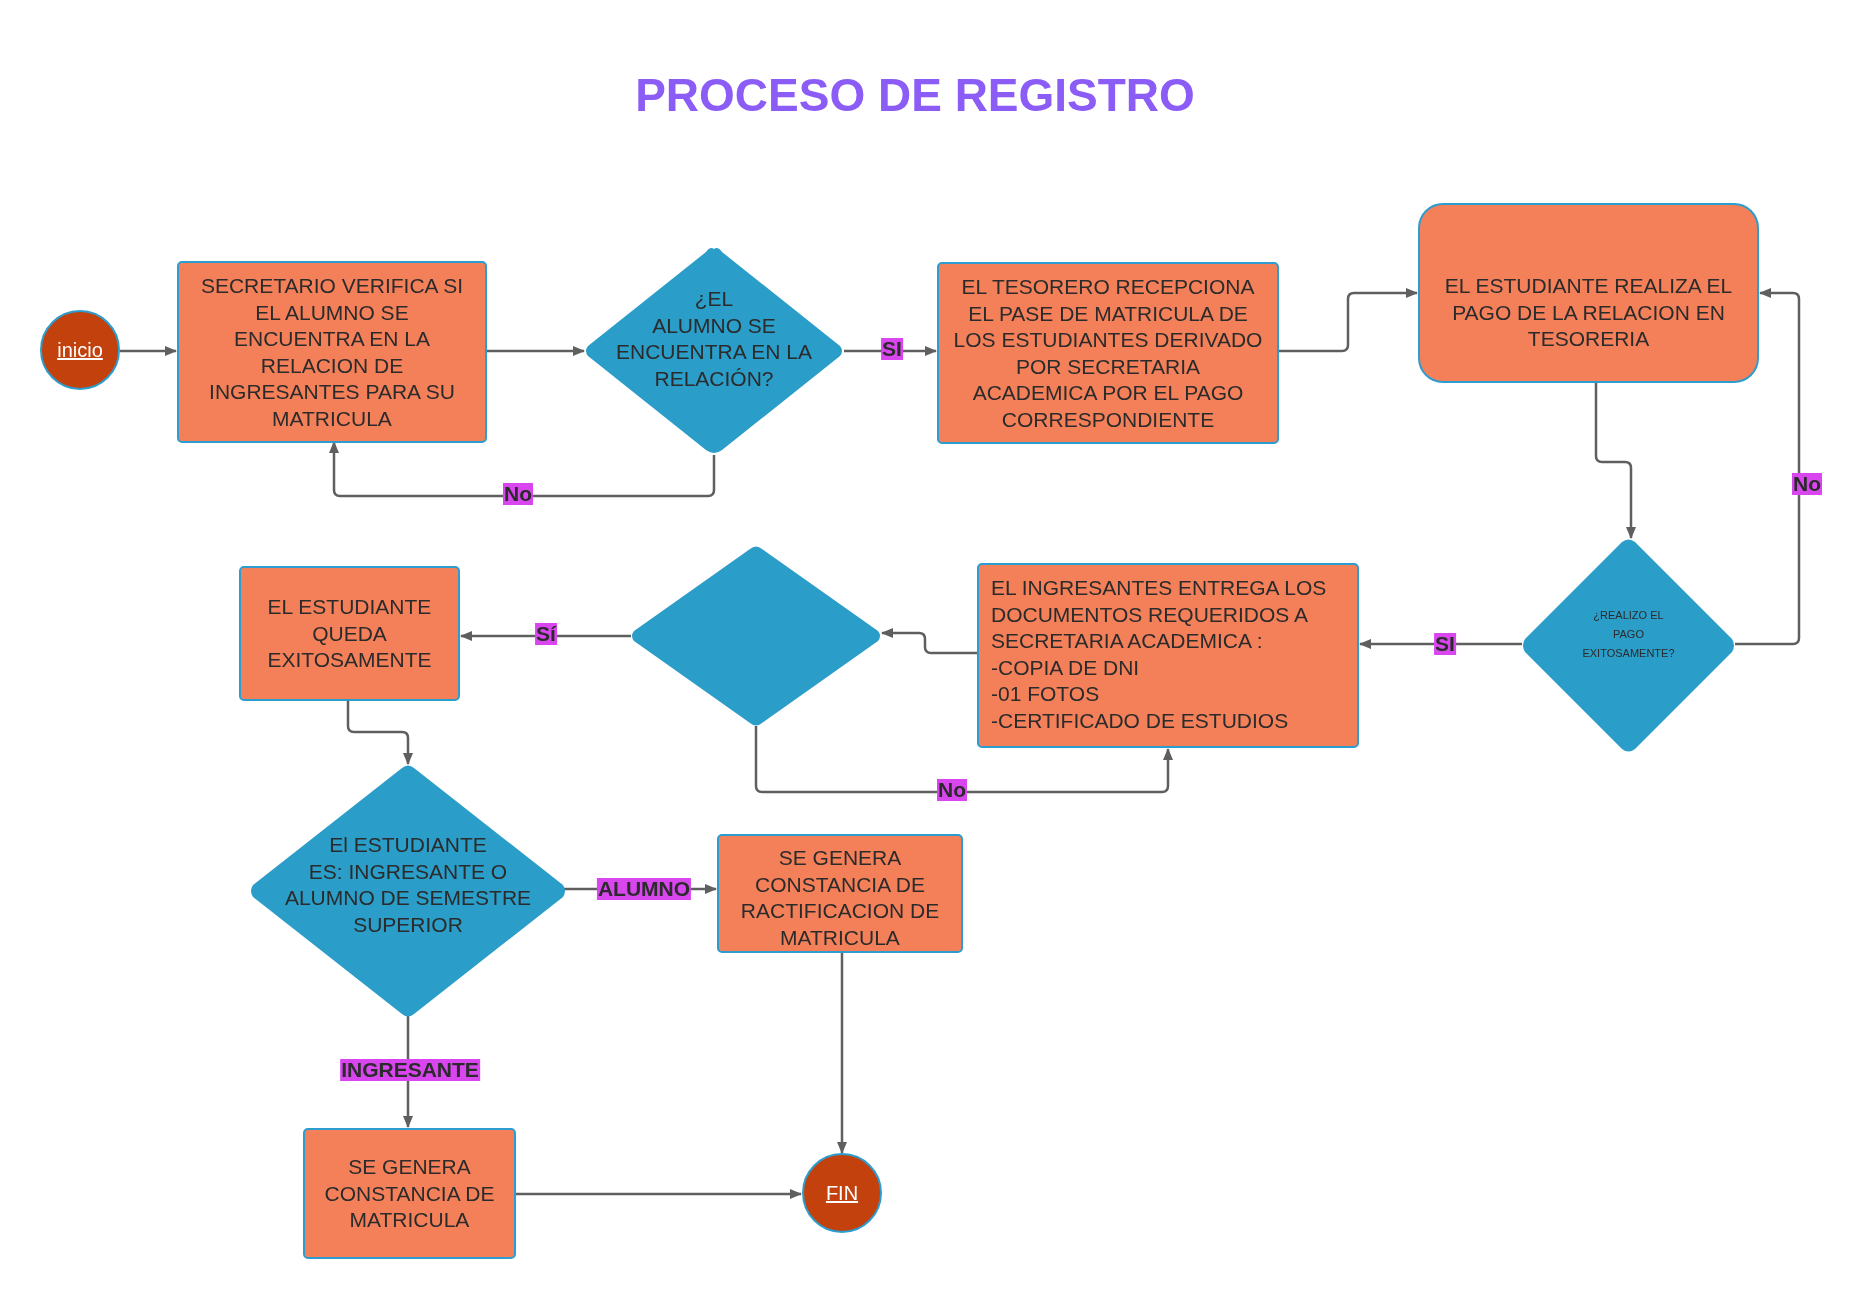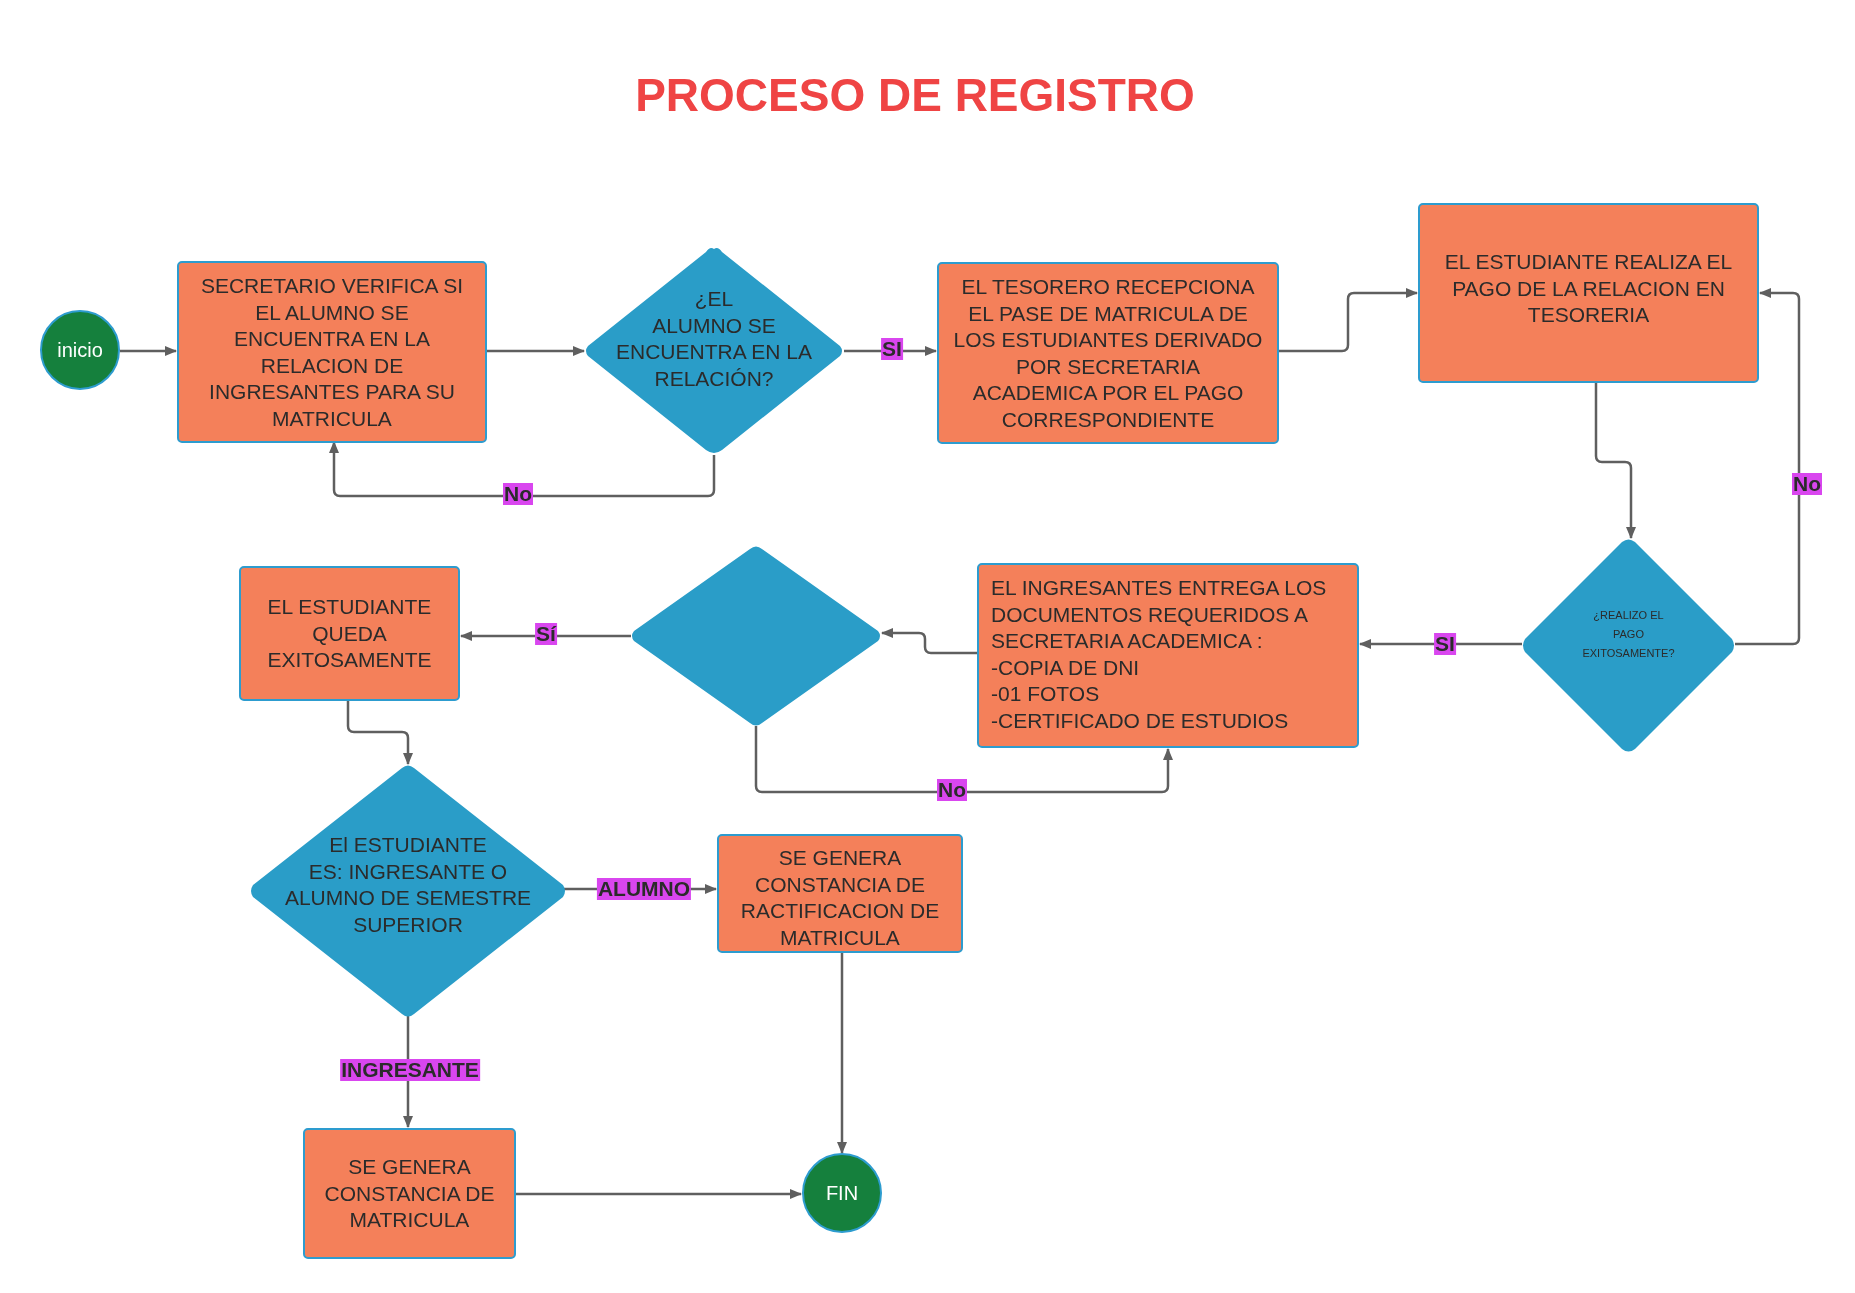--- a/index.html
+++ b/index.html
@@ -1,27 +1,27 @@
 <!DOCTYPE html>
 <html><head>
 <meta charset="utf-8">
 <style>
   html, body { margin: 0; padding: 0; background: #ffffff; }
   body { width: 1855px; height: 1293px; position: relative; overflow: hidden; font-family: "Liberation Sans", sans-serif; }
-  .title { position: absolute; left: 0; width: 1830px; top: 66px; text-align: center; color: #ef4444; font-weight: bold; font-size: 46px; line-height: 58px; }
+  .title { position: absolute; left: 0; width: 1830px; top: 66px; text-align: center; color: #8b5cf6; font-weight: bold; font-size: 46px; line-height: 58px; }
   .title div { white-space: nowrap; }
   svg.wires { position: absolute; left: 0; top: 0; width: 1855px; height: 1293px; }
   .box { position: absolute; box-sizing: border-box; background: #f4805a; border: 2px solid #2d9ccf; border-radius: 5px; color: #2b2b2b; font-size: 21px; line-height: 26.5px; text-align: center; display: flex; flex-direction: column; align-items: center; padding: 10px 8px; }
   .box.left-align { text-align: left; align-items: flex-start; padding: 10px 12px; }
   .box span { display: block; white-space: nowrap; }
   .diamond { position: absolute; }
   .diamond .shape { position: absolute; left: 0; top: 0; width: 100%; height: 100%; }
   .diamond .text { position: absolute; left: 0; width: 100%; text-align: center; color: #2b2b2b; font-size: 21px; line-height: 26.5px; }
   .diamond .text span { display: block; white-space: nowrap; }
-  .terminal { position: absolute; width: 80px; height: 80px; margin-left: -40px; margin-top: -40px; border-radius: 50%; background: #15803d; border: 2px solid #2d9ccf; box-sizing: border-box; color: #ffffff; font-size: 20px; display: flex; align-items: center; justify-content: center; }
+  .terminal { position: absolute; width: 80px; height: 80px; margin-left: -40px; margin-top: -40px; border-radius: 50%; background: #c2410c; border: 2px solid #2d9ccf; box-sizing: border-box; color: #ffffff; font-size: 20px; display: flex; align-items: center; justify-content: center; text-decoration: underline; }
   .lbl { position: absolute; background: #d946ef; color: #2b2b2b; font-weight: bold; font-size: 21px; line-height: 22px; padding: 0 1px; transform: translate(-50%, -50%); white-space: nowrap; }
 </style>
 </head>
 <body>
 
 <div class="title">
   <div>PROCESO DE REGISTRO</div>
 </div>
 
 <svg class="wires" xmlns="http://www.w3.org/2000/svg">
@@ -86,21 +86,21 @@
 
 <div class="box" style="left:937px; top:262px; width:342px; height:182px;">
   <span>EL TESORERO RECEPCIONA</span>
   <span>EL PASE DE MATRICULA DE</span>
   <span>LOS ESTUDIANTES DERIVADO</span>
   <span>POR SECRETARIA</span>
   <span>ACADEMICA POR EL PAGO</span>
   <span>CORRESPONDIENTE</span>
 </div>
 
-<div class="box" style="left:1418px; top:203px; width:341px; height:180px; padding-top:44px;">
+<div class="box" style="left:1418px; top:203px; width:341px; height:180px; padding-top:68px;border-radius:25px;">
   <span>EL ESTUDIANTE REALIZA EL</span>
   <span>PAGO DE LA RELACION EN</span>
   <span>TESORERIA</span>
 </div>
 
 <div class="diamond" style="left:1521px; top:538px; width:215px; height:215px;">
   <svg class="shape" viewBox="0 0 215 215" preserveAspectRatio="none">
       <path d="M101,4 Q107.5,-1 114,4 L211,101 Q215,107.5 211,114 L114,211 Q107.5,216 101,211 L4,114 Q0,107.5 4,101 z" fill="#2a9dc8"></path>
     </svg>
   <div class="text" style="top:68px; font-size:11px; line-height:19px;">

